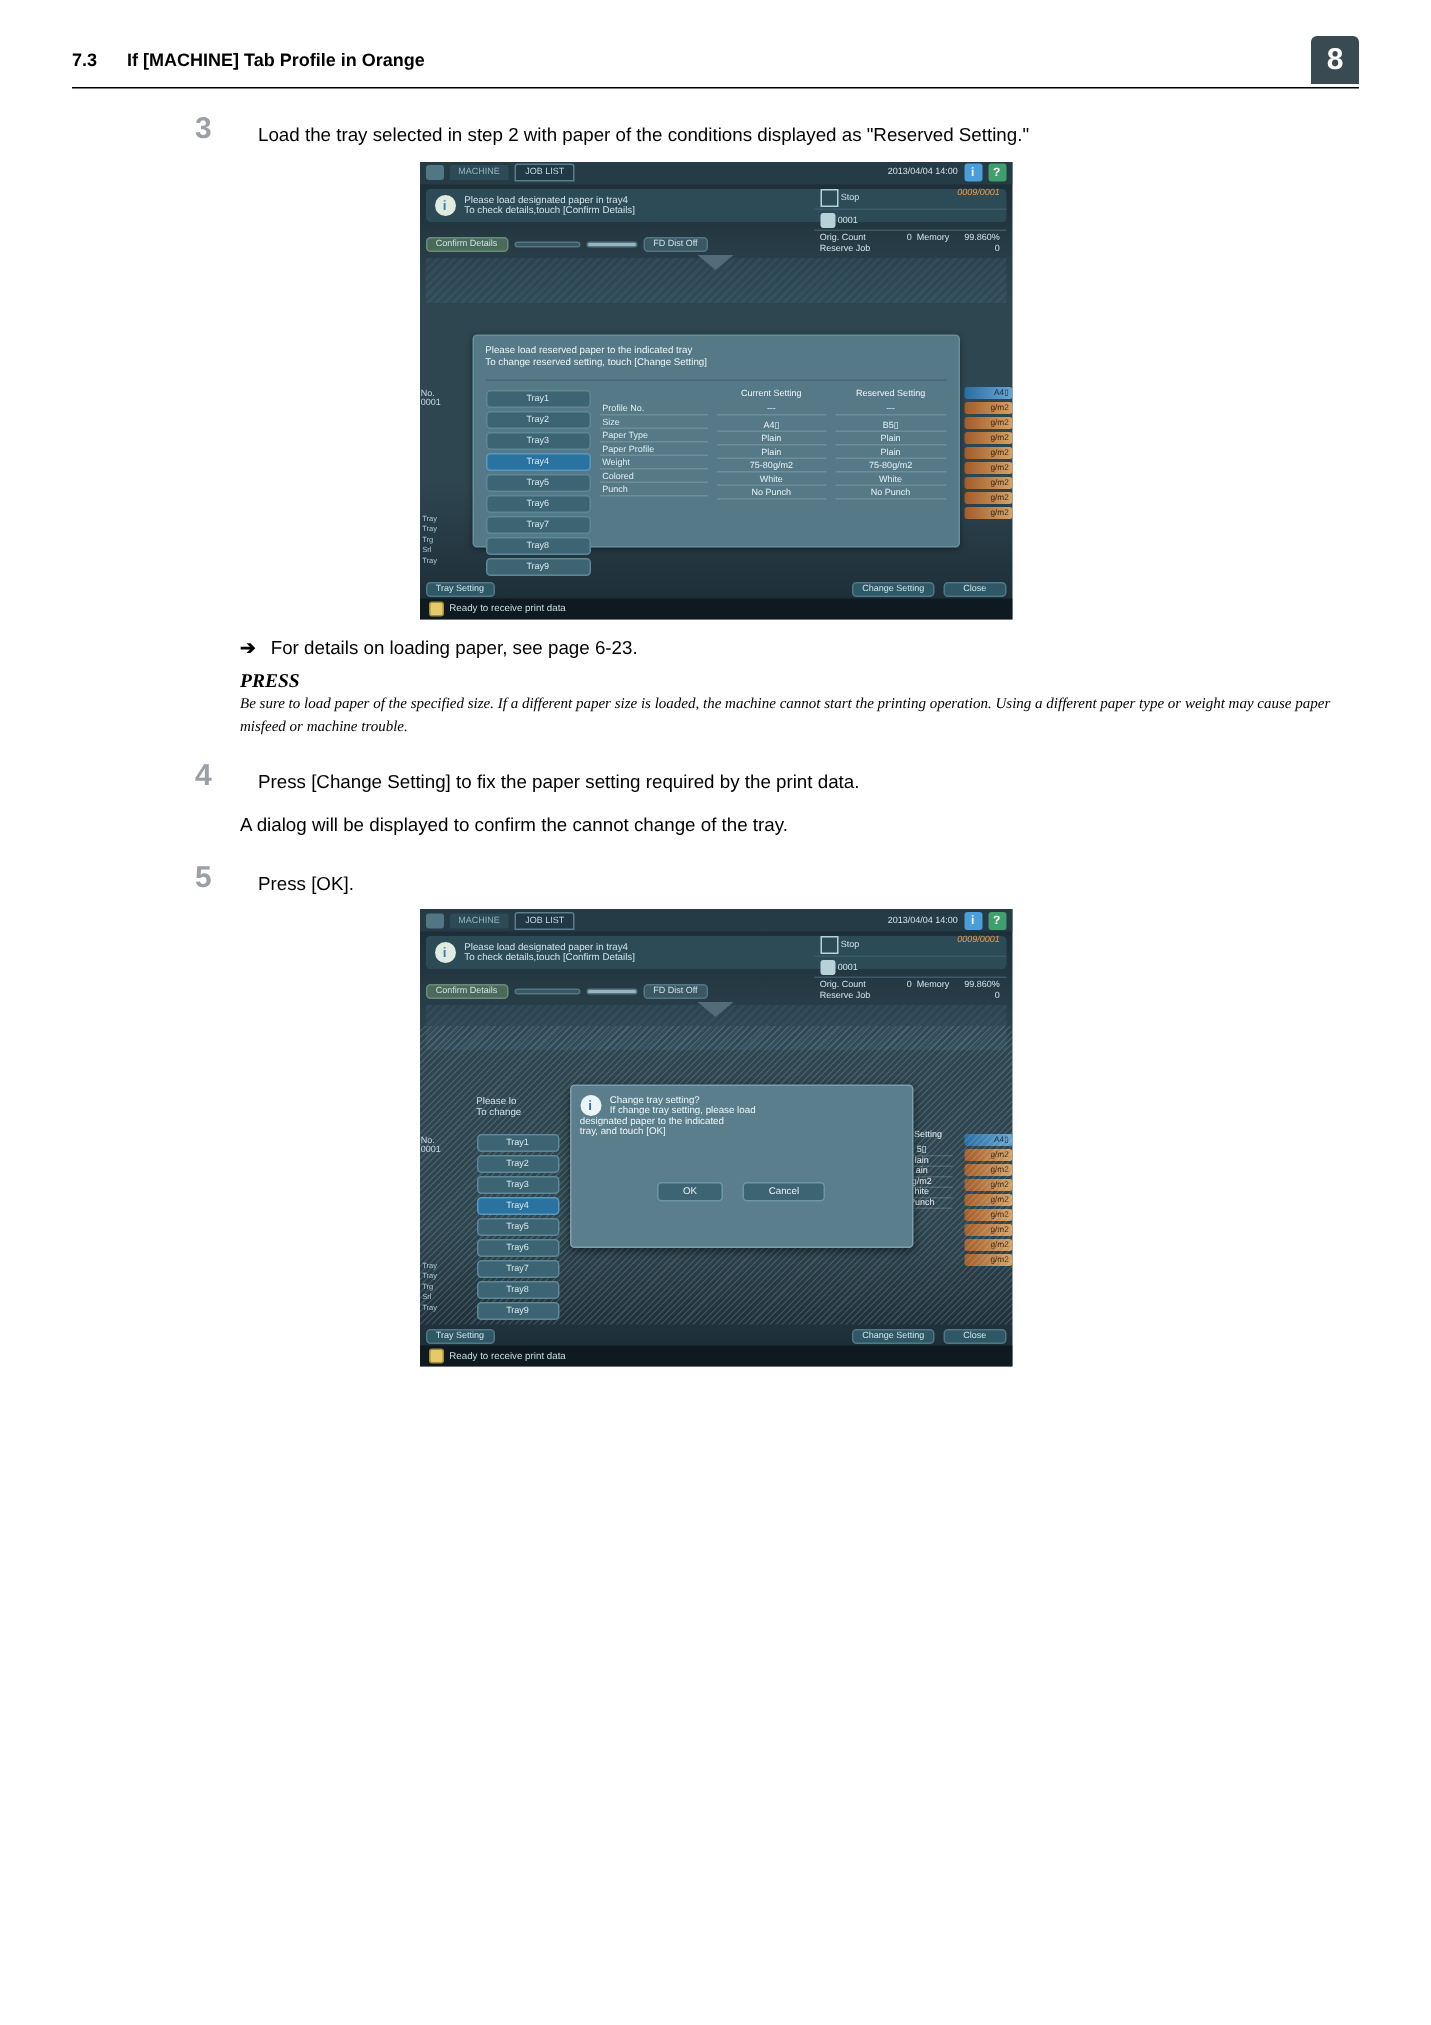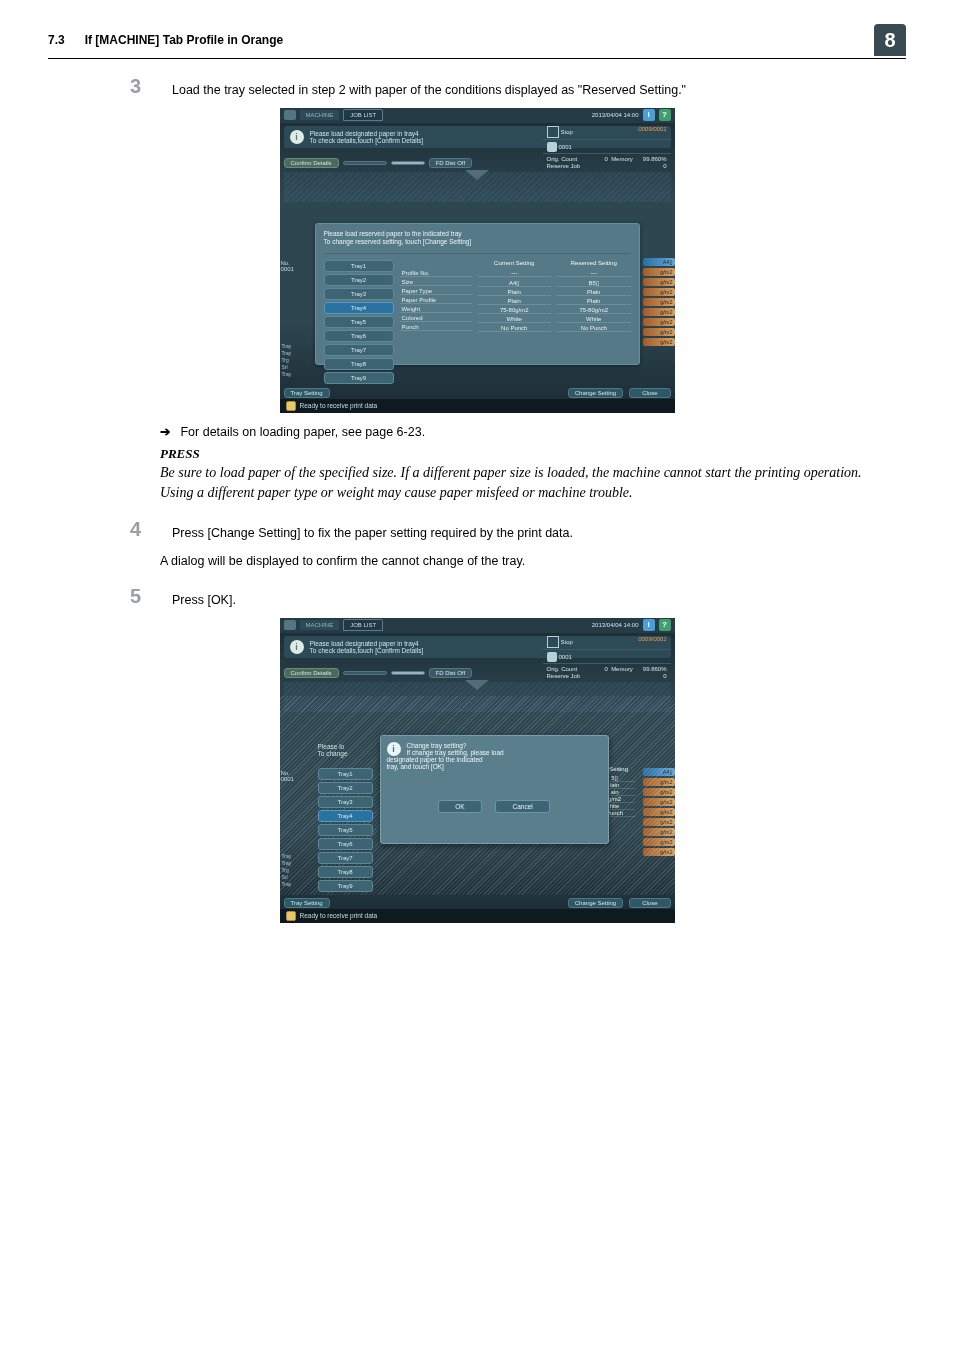--- a/index.html
+++ b/index.html
@@ -57,21 +57,21 @@
   .notice {
     font-style: italic;
     font-weight: bold;
     font-family: Georgia, 'Times New Roman', serif;
     margin-top: 2px;
     font-size: 13px;
   }
   .notice-body {
     font-style: italic;
     font-family: Georgia, 'Times New Roman', serif;
-    font-size: 14px;
+    font-size: 10px;
     line-height: 1.45;
   }
   .arrow-line { display: flex; align-items: flex-start; font-size: 12.5px; line-height: 1.5; }
   .arrow { margin-right: 10px; font-weight: bold; }
   .after-txt { margin-top: 10px; }
 
   .screenshot-container { display: flex; justify-content: center; margin: 8px 0 10px 0; }
 
   .screen {
     position: relative;

